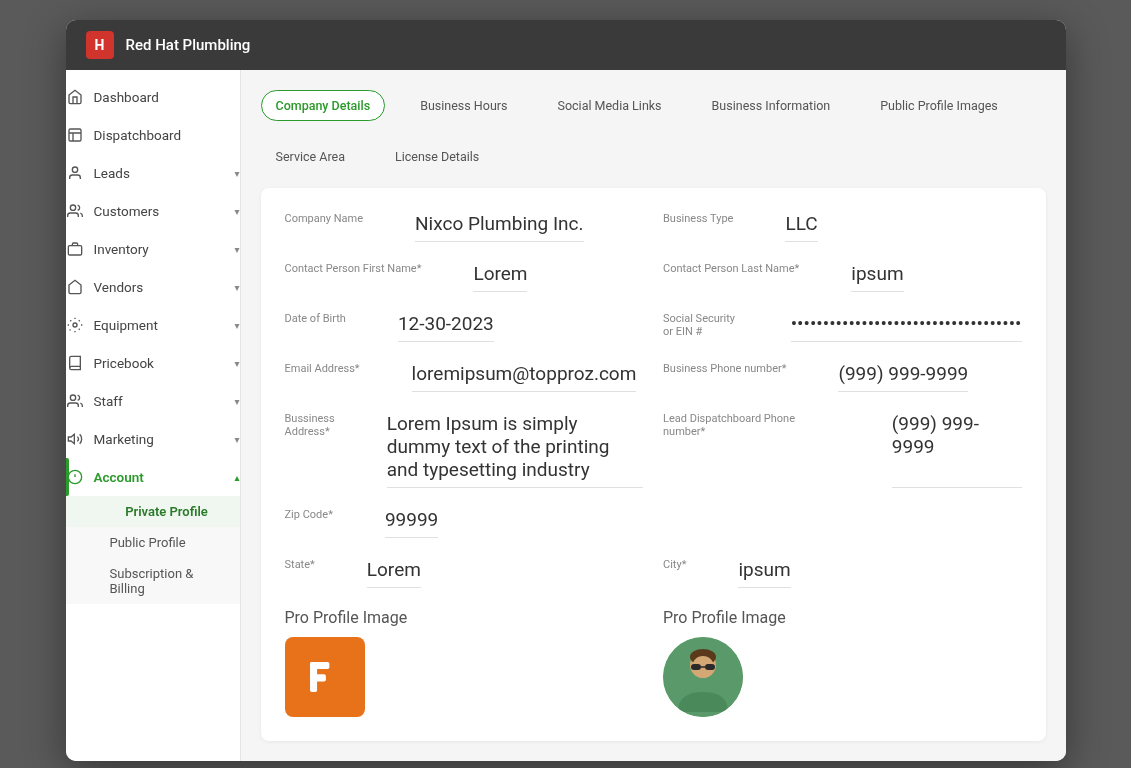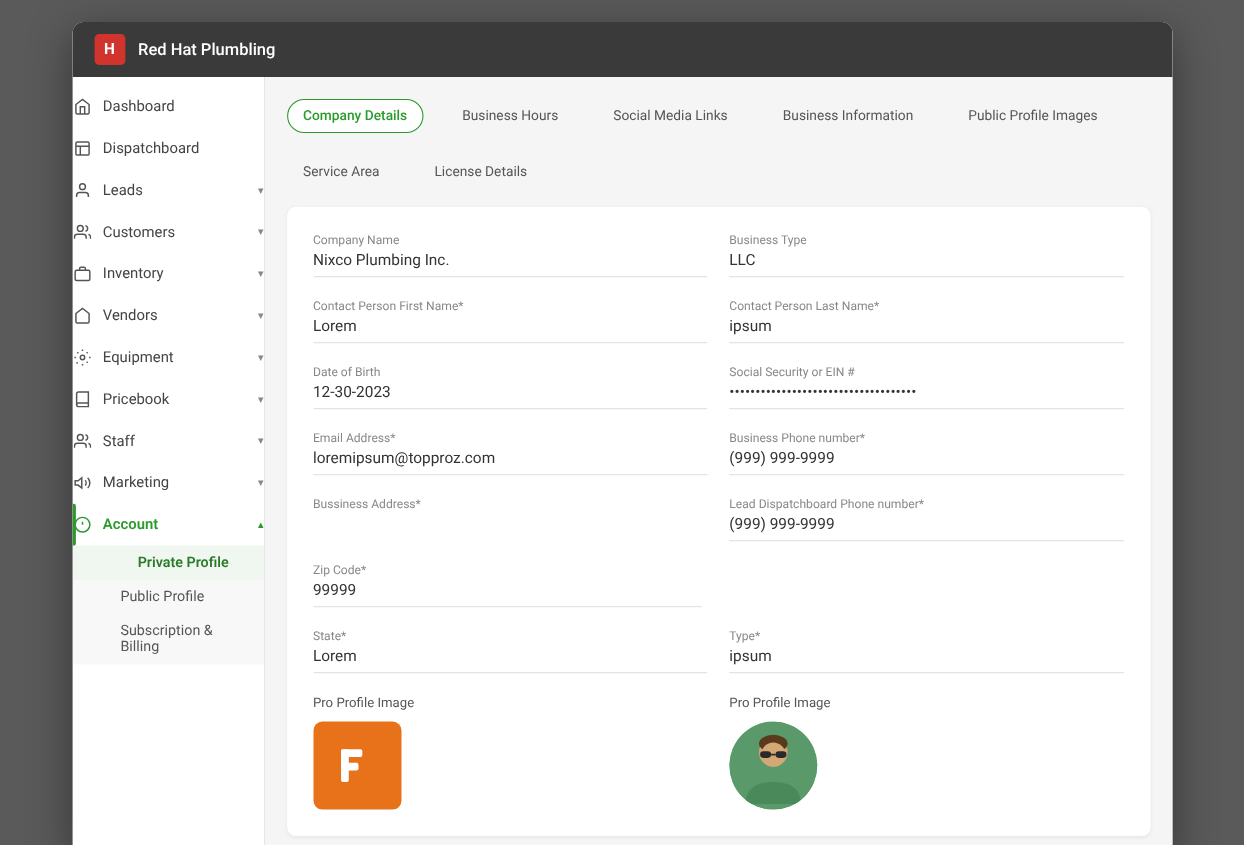--- a/index.html
+++ b/index.html
@@ -158,47 +158,48 @@
       display: grid;
       grid-template-columns: 1fr 1fr;
       gap: 20px;
       margin-bottom: 20px;
     }
     .form-row.single {
       grid-template-columns: 1fr;
     }
     .form-field {
       display: flex;
-      flex-direction: column;
+      flex-direction: row;
       gap: 4px;
     }
     .field-label {
       font-size: 11px;
       color: #888;
     }
     .field-value {
-      font-size: 14px;
+      font-size: 19px;
       color: #333;
       padding-bottom: 6px;
       border-bottom: 1px solid #e0e0e0;
+      margin-left: 48px;
     }
     
     .profile-images-row {
       display: grid;
       grid-template-columns: 1fr 1fr;
       gap: 20px;
       margin-top: 8px;
     }
     .profile-image-section {
       display: flex;
       flex-direction: column;
       gap: 10px;
     }
     .profile-image-label {
-      font-size: 12px;
+      font-size: 16px;
       color: #555;
     }
     .profile-img-placeholder {
       width: 80px;
       height: 80px;
       background: #e8721a;
       border-radius: 8px;
       display: flex;
       align-items: center;
       justify-content: center;
@@ -442,41 +443,42 @@
           </div>
           <div class="form-field">
             <span class="field-label">Business Phone number*</span>
             <span class="field-value">(999) 999-9999</span>
           </div>
         </div>
 
         <div class="form-row">
           <div class="form-field">
             <span class="field-label">Bussiness Address*</span>
+            <span class="field-value">Lorem Ipsum is simply dummy text of the printing and typesetting industry</span>
           </div>
           <div class="form-field">
             <span class="field-label">Lead Dispatchboard Phone number*</span>
             <span class="field-value">(999) 999-9999</span>
           </div>
         </div>
 
         <div class="form-row single" style="max-width:48%;">
           <div class="form-field">
             <span class="field-label">Zip Code*</span>
             <span class="field-value">99999</span>
           </div>
         </div>
 
         <div class="form-row">
           <div class="form-field">
             <span class="field-label">State*</span>
             <span class="field-value">Lorem</span>
           </div>
           <div class="form-field">
-            <span class="field-label">Type*</span>
+            <span class="field-label">City*</span>
             <span class="field-value">ipsum</span>
           </div>
         </div>
 
         <div class="profile-images-row">
 
           <div class="profile-image-section">
             <span class="profile-image-label">Pro Profile Image</span>
             <div class="profile-img-placeholder">
               <svg viewBox="0 0 50 50" xmlns="http://www.w3.org/2000/svg">

